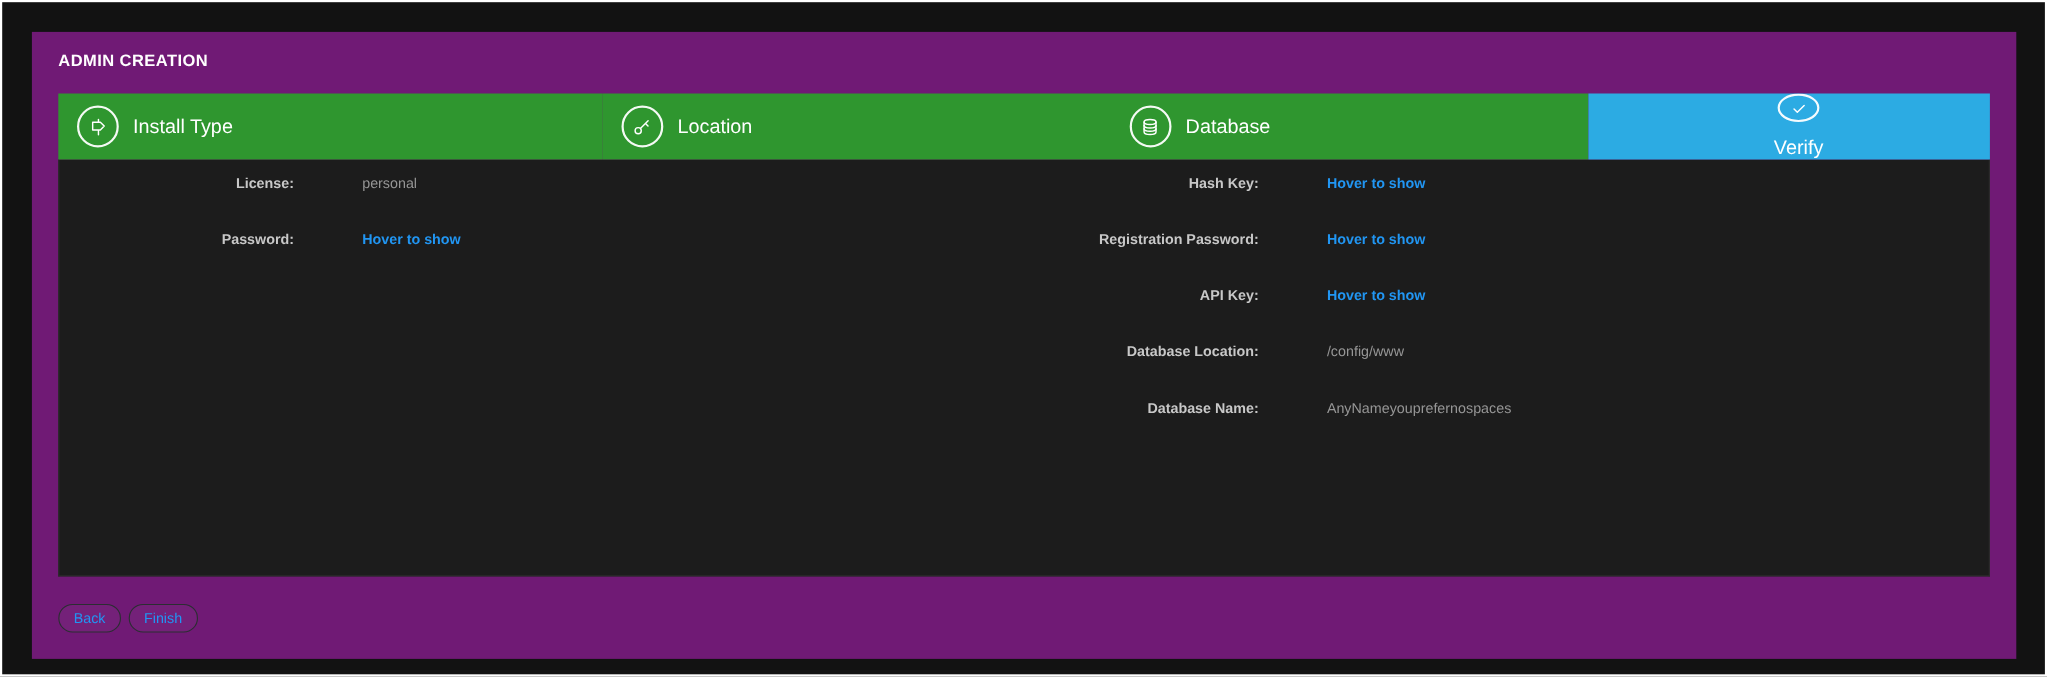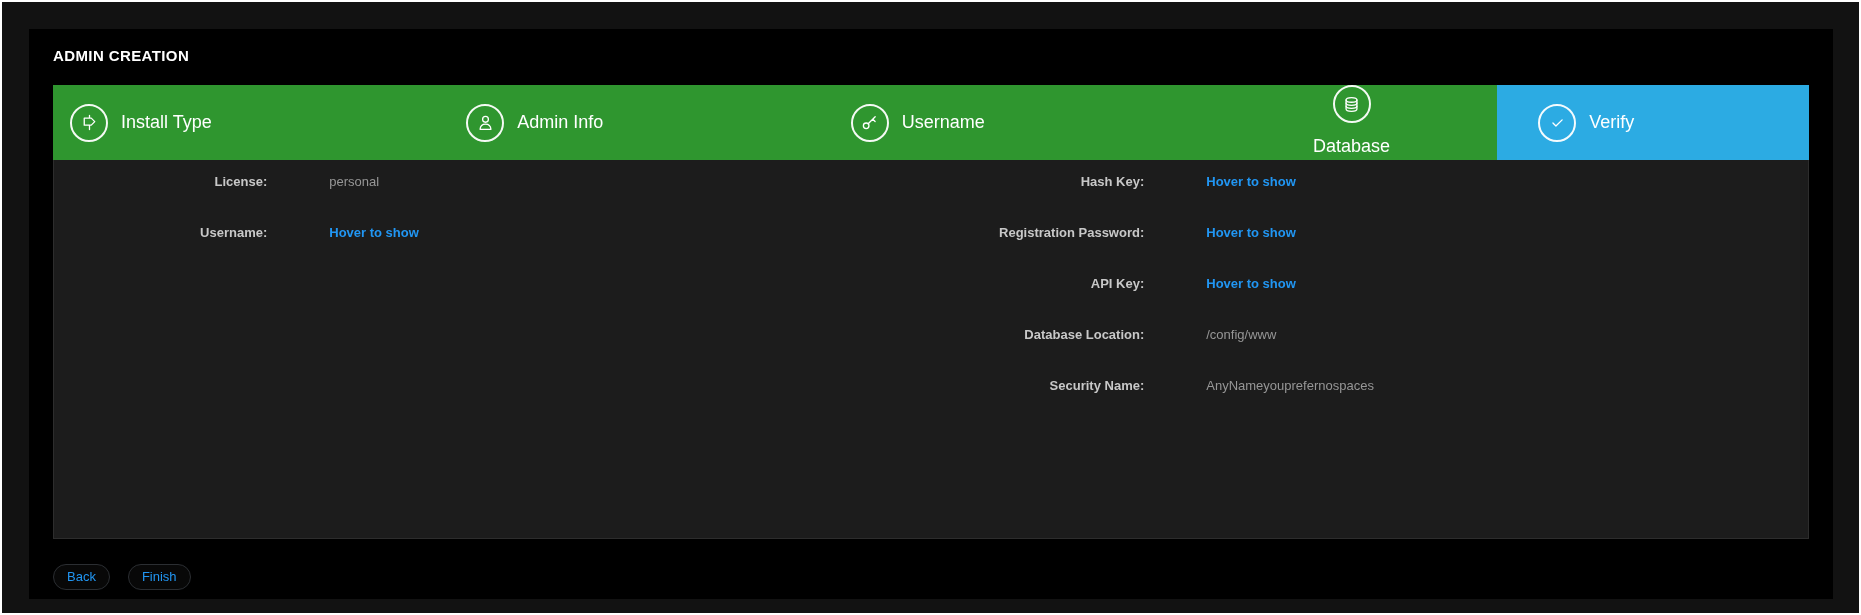--- a/index.html
+++ b/index.html
@@ -12,34 +12,34 @@
   .viewport {
     width: 1857px; height: 611px;
     margin: 2px;
     background: #121212;
     position: relative;
     overflow: hidden;
   }
   .card {
     position: absolute;
     left: 27px; right: 26px; top: 27px; bottom: 14px;
-    background: #000000;
+    background: #701a75;
     padding: 18px 24px 0 24px;
   }
   .card-title {
     color: #ffffff;
     font-size: 15px;
     font-weight: bold;
     letter-spacing: 0.4px;
     margin-bottom: 21px;
   }
   
   .steps {
     display: flex;
-    height: 75px;
+    height: 60px;
     width: 100%;
   }
   .step {
     display: flex;
     align-items: center;
     gap: 13px;
     padding-left: 17px;
     cursor: pointer;
     overflow: hidden;
   }
@@ -102,21 +102,21 @@
   }
   .row-value.hover-link {
     color: var(--link, #2196f3);
     font-weight: bold;
     cursor: pointer;
   }
   
   .actions {
     margin-top: 25px;
     display: flex;
-    gap: 18px;
+    gap: 7px;
   }
   .btn {
     font-family: "Liberation Sans", sans-serif;
     font-size: 13px;
     color: var(--link, #2196f3);
     background: rgba(255,255,255,0.03);
     border: 1px solid #2b2e32;
     border-radius: 14px;
     padding: 5px 13px;
     line-height: 14px;
@@ -136,34 +136,25 @@
         <span class="step-icon">
           <svg viewBox="0 0 24 24">
               <path d="M12 4v3M12 15v5M6 7h8l4 4-4 4H6z"></path>
             </svg>
         </span>
         <span class="step-label">Install Type</span>
       </div>
       <div class="step done">
         <span class="step-icon">
           <svg viewBox="0 0 24 24">
-              <circle cx="12" cy="8.4" r="3.3"></circle>
-              <path d="M5.8 19.8c.3-3.8 2.9-6 6.2-6s5.9 2.2 6.2 6z"></path>
-            </svg>
-        </span>
-        <span class="step-label">Admin Info</span>
-      </div>
-      <div class="step done">
-        <span class="step-icon">
-          <svg viewBox="0 0 24 24">
               <circle cx="8.2" cy="15.8" r="3.2"></circle>
               <path d="M10.5 13.5l8-8M15.8 8.2l2.6 2.6"></path>
             </svg>
         </span>
-        <span class="step-label">Username</span>
+        <span class="step-label">Location</span>
       </div>
       <div class="step done">
         <span class="step-icon">
           <svg viewBox="0 0 24 24">
               <ellipse cx="12" cy="6.8" rx="6.2" ry="2.6"></ellipse>
               <path d="M5.8 6.8v10.4c0 1.45 2.8 2.6 6.2 2.6s6.2-1.15 6.2-2.6V6.8"></path>
               <path d="M5.8 10.3c0 1.45 2.8 2.6 6.2 2.6s6.2-1.15 6.2-2.6"></path>
               <path d="M5.8 13.8c0 1.45 2.8 2.6 6.2 2.6s6.2-1.15 6.2-2.6"></path>
             </svg>
         </span>
@@ -179,21 +170,21 @@
       </div>
     </div>
 
     <div class="content">
       <div class="col">
           <div class="form-row">
             <span class="row-label">License:</span>
             <span class="row-value">personal</span>
           </div>
           <div class="form-row">
-            <span class="row-label">Username:</span>
+            <span class="row-label">Password:</span>
             <span class="row-value hover-link">Hover to show</span>
           </div>
         </div>
       <div class="col">
           <div class="form-row">
             <span class="row-label">Hash Key:</span>
             <span class="row-value hover-link">Hover to show</span>
           </div>
           <div class="form-row">
             <span class="row-label">Registration Password:</span>
@@ -201,21 +192,21 @@
           </div>
           <div class="form-row">
             <span class="row-label">API Key:</span>
             <span class="row-value hover-link">Hover to show</span>
           </div>
           <div class="form-row">
             <span class="row-label">Database Location:</span>
             <span class="row-value">/config/www</span>
           </div>
           <div class="form-row">
-            <span class="row-label">Security Name:</span>
+            <span class="row-label">Database Name:</span>
             <span class="row-value">AnyNameyouprefernospaces</span>
           </div>
         </div>
     </div>
 
     <div class="actions">
       <button class="btn">Back</button>
       <button class="btn">Finish</button>
     </div>
 

